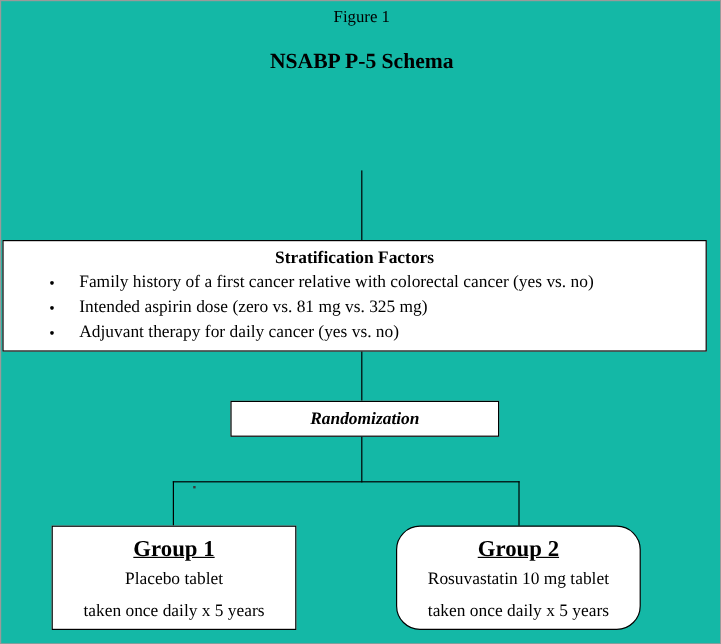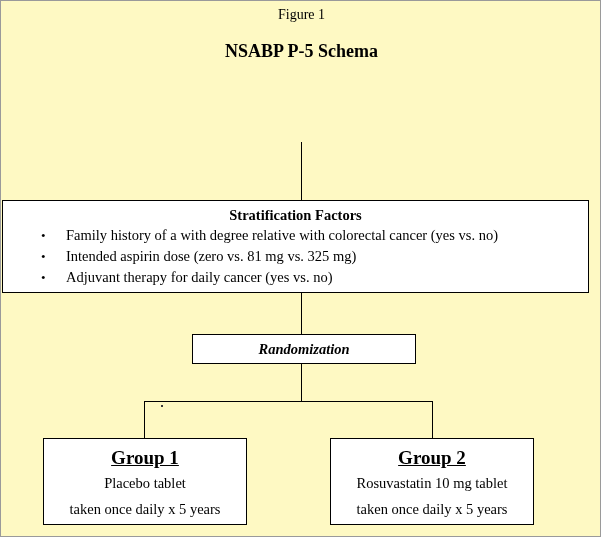--- a/index.html
+++ b/index.html
@@ -4,21 +4,21 @@
 <style>
   html, body {
     margin: 0;
     padding: 0;
     background: #ffffff;
   }
   #page {
     position: relative;
     width: 601px;
     height: 537px;
-    background: #fef9c3;
+    background: #14b8a6;
     border: 1px solid #9a9a9a;
     box-sizing: border-box;
     overflow: hidden;
     font-family: "Liberation Serif", "DejaVu Serif", serif;
     color: #000000;
   }
 
   
   .fig-title {
     position: absolute;
@@ -127,21 +127,21 @@
     text-align: center;
     line-height: 28px;
   }
 
   
   .group-box {
     top: 437px;
     height: 87px;
   }
   #box-group1 { left: 42px;  width: 204px; }
-  #box-group2 { left: 329px; width: 204px; }
+  #box-group2 { left: 329px; width: 204px; border-radius: 20px; }
 
   .group-title {
     font-size: 19px;
     font-weight: bold;
     text-decoration: underline;
     text-align: center;
     margin-top: 9px;
     line-height: 19px;
   }
   .group-line {
@@ -160,21 +160,21 @@
   <div class="schema-title">NSABP P-5 Schema</div>
 
 
   <div class="vline" style="left:300px; top:141px; height:58px;"></div>
 
   <div class="box" id="box-stratification">
     <div class="strat-heading">Stratification Factors</div>
     <ul class="strat-list">
       <li>
         <span class="bullet">•</span>
-        <span>Family history of a with degree relative with colorectal cancer (yes vs. no)</span>
+        <span>Family history of a first cancer relative with colorectal cancer (yes vs. no)</span>
       </li>
       <li>
         <span class="bullet">•</span>
         <span>Intended aspirin dose (zero vs. 81 mg vs. 325 mg)</span>
       </li>
       <li>
         <span class="bullet">•</span>
         <span>Adjuvant therapy for daily cancer (yes vs. no)</span>
       </li>
     </ul>

